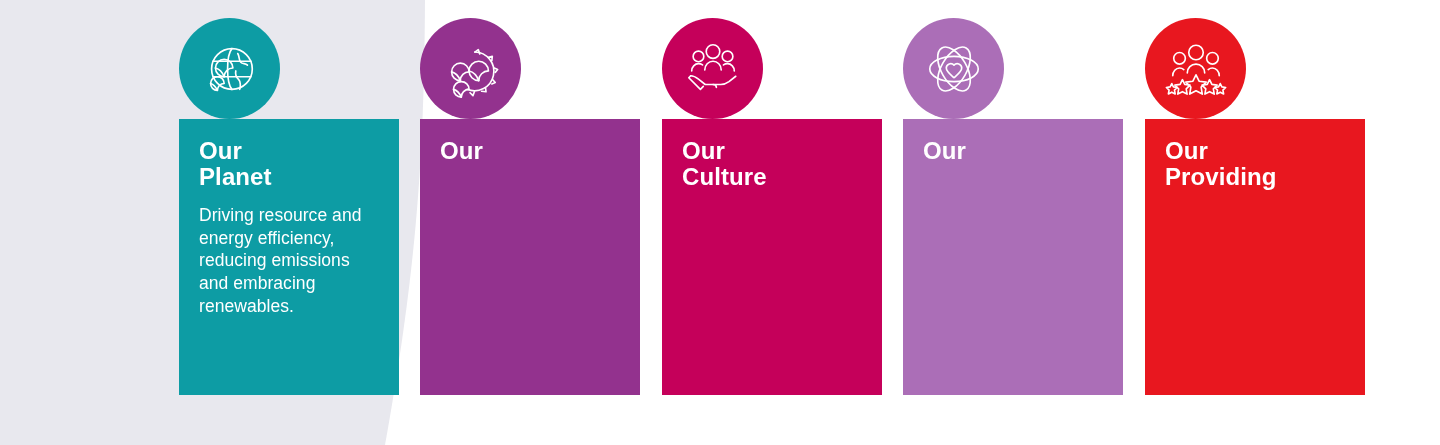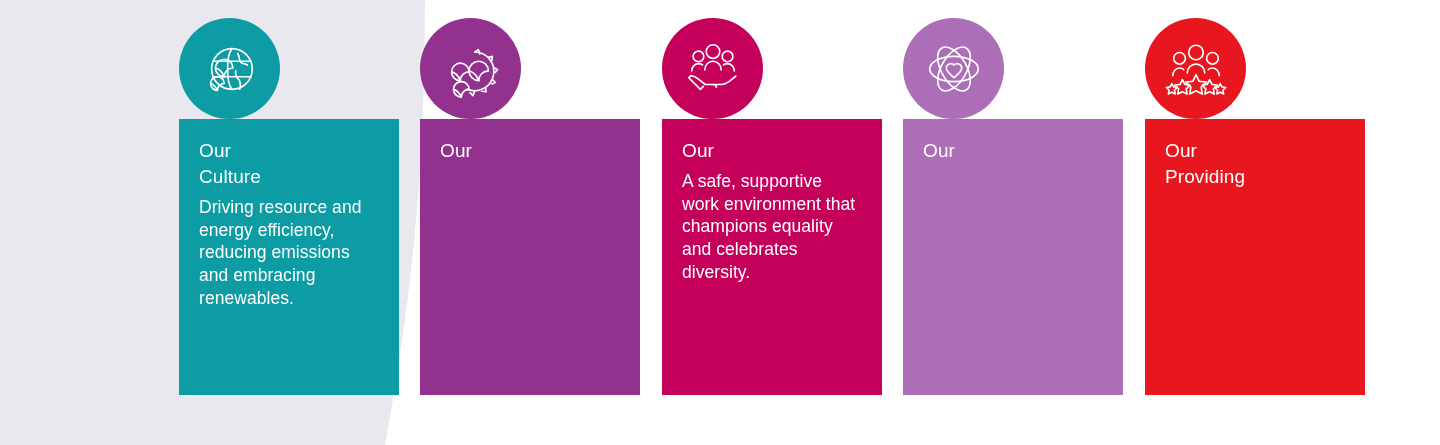--- a/index.html
+++ b/index.html
@@ -59,28 +59,28 @@
     position: absolute;
     left: 0;
     top: 119px;
     width: 220px;
     height: 276px;
     box-sizing: border-box;
     padding: 19px 20px 0 20px;
   }
   .pillar .kicker,
   .pillar .topic {
-    font-size: 19px;
-    font-weight: normal;
+    font-size: 24px;
+    font-weight: bold;
     line-height: 26px;
     color: #ffffff;
     letter-spacing: 0.1px;
   }
   .pillar .desc {
-    margin-top: 6px;
+    margin-top: 14px;
     font-size: 17.5px;
     line-height: 22.7px;
     color: #ffffff;
     font-weight: 400;
     letter-spacing: 0.05px;
   }
 
   
   .p0 { left: 0px; }
   .p1 { left: 241px; }
@@ -109,21 +109,21 @@
           <path d="M40 16c2 3 1 7 3 9s5 1 7 3"></path>
           <path d="M38 34c-1 4 1 7 3 9s2 7 1 10"></path>
           <path d="M26 22c-5 0-9 4-9 9 0 5 4 9 9 9 0-5 4-9 9-9 0-5-4-9-9-9z" fill="none"></path>
           <path d="M17 31c4 1 7 4 9 9"></path>
           <path d="M19 40c-4 0-7 3-7 7 0 4 3 7 7 7 0-4 3-7 7-7 0-4-3-7-7-7z"></path>
           <path d="M12 47c3 1 5 3 7 7"></path>
         </svg>
       </div>
       <div class="panel" style="background: rgb(13, 156, 164);">
         <div class="kicker">Our</div>
-        <div class="topic">Culture</div>
+        <div class="topic">Planet</div>
         <div class="desc">Driving resource and energy efficiency, reducing emissions and embracing renewables.</div>
       </div>
     </div>
 
     <div class="pillar p1">
       <div class="circle" style="background: rgb(147, 50, 142);">
         <svg viewBox="0 0 64 64" fill="none" stroke="#ffffff" stroke-width="1.7" stroke-linecap="round" stroke-linejoin="round">
           <path d="M36 14.5a20 20 0 1 1-8 38.5"></path>
           <path d="M36 14.5l3.5-2.5 1.5 4.5M50 20l4-1-0.5 4.5M56 31l3.5 1.5-2.5 3M54.5 43l2.5 3-3.5 1.5M47 51.5l0.5 4-4.5-0.5M35.5 55.5l-1.5 4-3-3"></path>
           <path d="M40 24c-5.5 0-10 4.5-10 10 0 5.5 4.5 10 10 10 0-5.5 4.5-10 10-10 0-5.5-4.5-10-10-10z"></path>
@@ -148,21 +148,21 @@
           <path d="M23.5 33c0-5 3.8-9 8.5-9s8.5 4 8.5 9"></path>
           <path d="M10 34c0-4 3.2-7.5 7-7.5 1.6 0 3 .5 4.2 1.3"></path>
           <path d="M54 34c0-4-3.2-7.5-7-7.5-1.6 0-3 .5-4.2 1.3"></path>
           <path d="M9 39c3 0 5.5 1.5 8 3.5l7 5.5h8c2 0 3.5 1.3 3.5 3"></path>
           <path d="M32 48h8c3 0 6-1.2 8.5-3l7-5.5"></path>
           <path d="M9 39l-2 2 12 12 3-3"></path>
         </svg>
       </div>
       <div class="panel" style="background: rgb(197, 0, 90);">
         <div class="kicker">Our</div>
-        <div class="desc">A safe, supportive work environment that champions equality and celebrates diversity.</div>
+        <div class="topic">Culture</div>
       </div>
     </div>
 
     <div class="pillar p3">
       <div class="circle" style="background: rgb(171, 110, 183);">
         <svg viewBox="0 0 64 64" fill="none" stroke="#ffffff" stroke-width="1.7" stroke-linecap="round" stroke-linejoin="round">
           <ellipse cx="32" cy="32" rx="25" ry="13" transform="rotate(0 32 32)"></ellipse>
           <ellipse cx="32" cy="32" rx="25" ry="13" transform="rotate(60 32 32)"></ellipse>
           <ellipse cx="32" cy="32" rx="25" ry="13" transform="rotate(120 32 32)"></ellipse>
           <path d="M32 41c-4-3.4-8-6.2-8-10.2A4.6 4.6 0 0 1 32 28a4.6 4.6 0 0 1 8 2.8c0 4-4 6.8-8 10.2z"></path>

